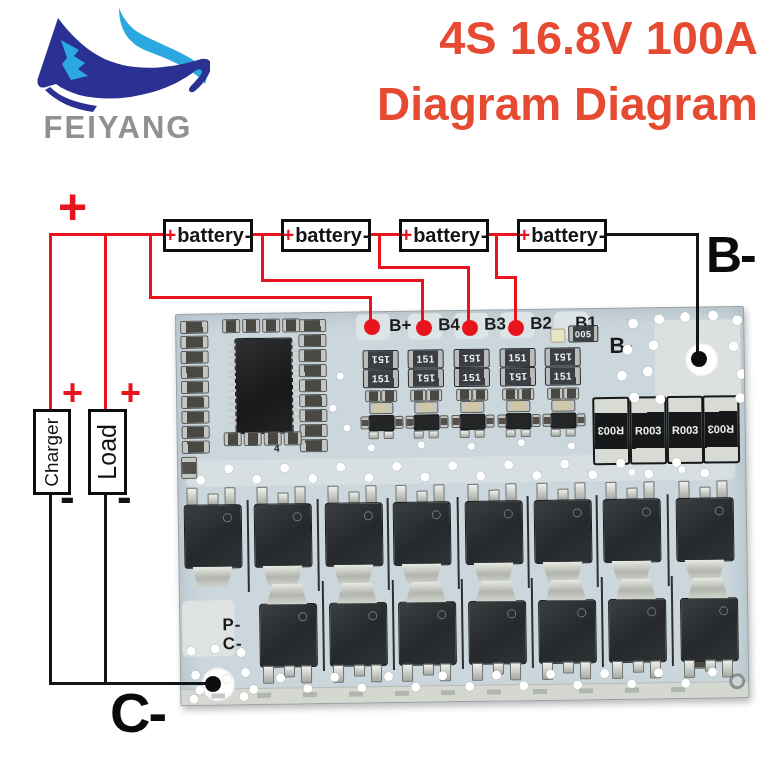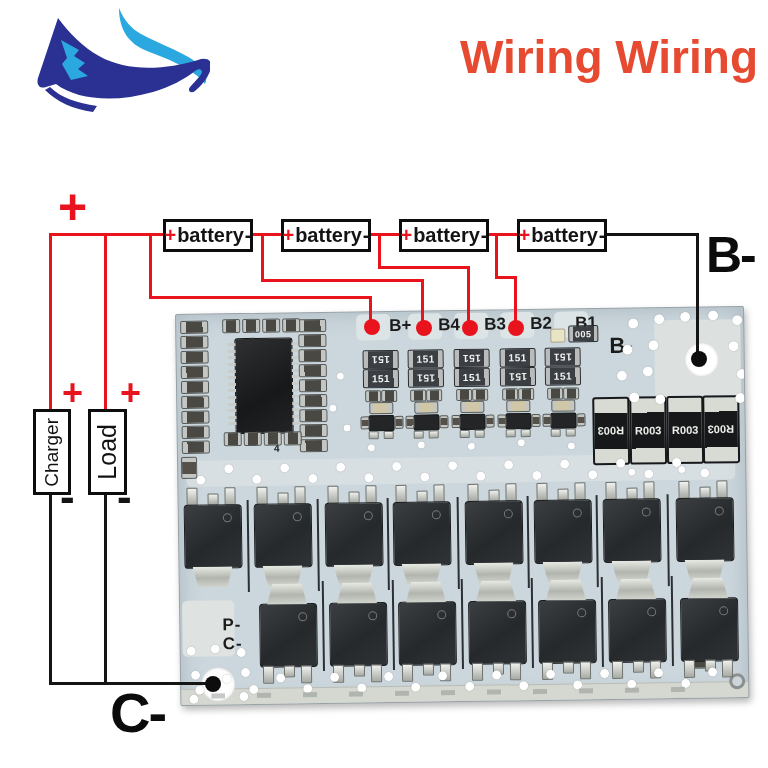--- a/index.html
+++ b/index.html
@@ -57,23 +57,25 @@
 <body>
 
 <div id="stage">
 
   <svg id="logo" class="abs" style="left:25px;top:6px;" width="185" height="108" viewBox="0 0 185 108">
     <path fill="#2ba8e0" d="M94,2 C100,16 106,22 116,28 C138,40 160,46 176,60 C181,65 183,71 180,78 C170,64 146,54 122,45 C104,38 94,24 94,2 Z"></path>
     <path fill="#2b3193" d="M33,12 L13,72 C11,79 15,83 21,81 L31,78 C52,94 90,97 128,86 C145,81 160,73 170,65 C176,61 179,65 175,70 L165,81 C162,85 166,88 170,85 C178,78 184,70 186,62 C188,54 181,51 173,54 C140,64 102,66 74,50 C58,41 44,27 33,12 Z"></path>
     <path fill="#2b3193" d="M20,84 C32,96 48,103 68,106 L72,100 C52,97 36,92 25,81 Z"></path>
     <path fill="#2ba8e0" d="M36,34 L54,44 L49,50 L60,57 L53,63 L63,70 L46,74 L37,58 L42,52 Z"></path>
   </svg>
+  <div id="brand-text">FEIYANG</div>
 
   <div id="title-block">
-    <div id="title-line2">Wiring Wiring</div>
+    <div id="title-line1">4S 16.8V 100A</div>
+    <div id="title-line2">Diagram Diagram</div>
   </div>
 
   <div id="board">
       <div class="patch" style="left: 8px; top: 146px; width: 549px; height: 26px; background: rgb(219, 226, 228); opacity: 0.75;"></div>
       <div class="patch" style="left: 478px; top: 12px; width: 86px; height: 78px; background: rgb(220, 225, 224);"></div>
       <div class="patch" style="left: 2px; top: 286px; width: 52px; height: 56px; background: rgb(222, 226, 225);"></div>
       <div class="patch" style="left: 0px; top: 374px; width: 567px; height: 16px; background: rgb(213, 215, 209); border-top: 1px solid rgb(185, 189, 183); border-radius: 0px;"></div>
       <div class="patch" style="left: 180px; top: 2px; width: 34px; height: 26px; background: rgb(221, 228, 230);"></div>
       <div class="patch" style="left: 232px; top: 2px; width: 34px; height: 26px; background: rgb(221, 228, 230);"></div>
       <div class="patch" style="left: 278px; top: 2px; width: 34px; height: 26px; background: rgb(221, 228, 230);"></div>

